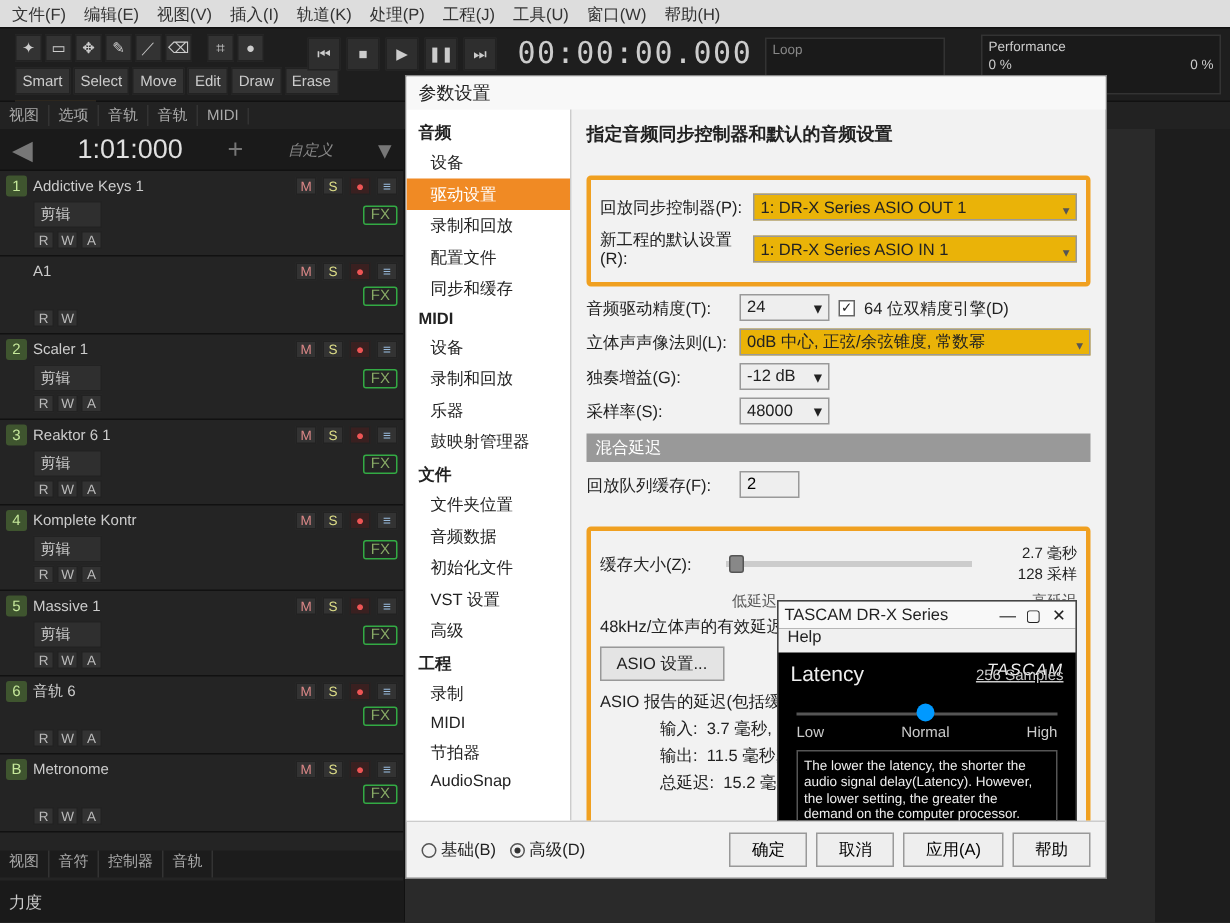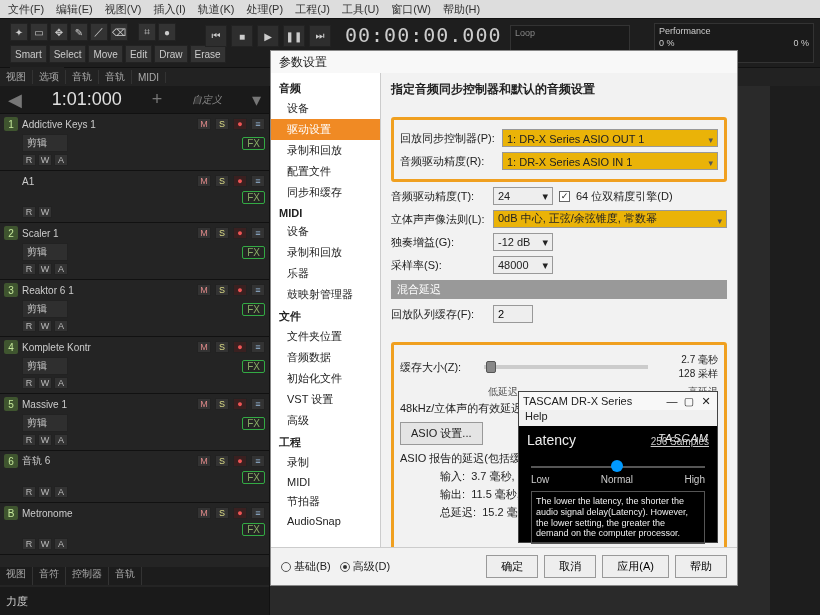--- a/index.html
+++ b/index.html
@@ -378,21 +378,21 @@
 
       <div class="highlight-box">
         <div class="form-row">
           <label>回放同步控制器(P):</label>
           <div class="sel">
             <span>1: DR-X Series ASIO OUT 1</span>
               <span class="arrow">▾</span>
           </div>
         </div>
         <div class="form-row">
-          <label>音频驱动精度(R):</label>
+          <label>新工程的默认设置(R):</label>
           <div class="sel">
             <span>1: DR-X Series ASIO IN 1</span>
               <span class="arrow">▾</span>
           </div>
         </div>
       </div>
 
       <div class="form-row">
         <label>音频驱动精度(T):</label>
         <div class="num">

